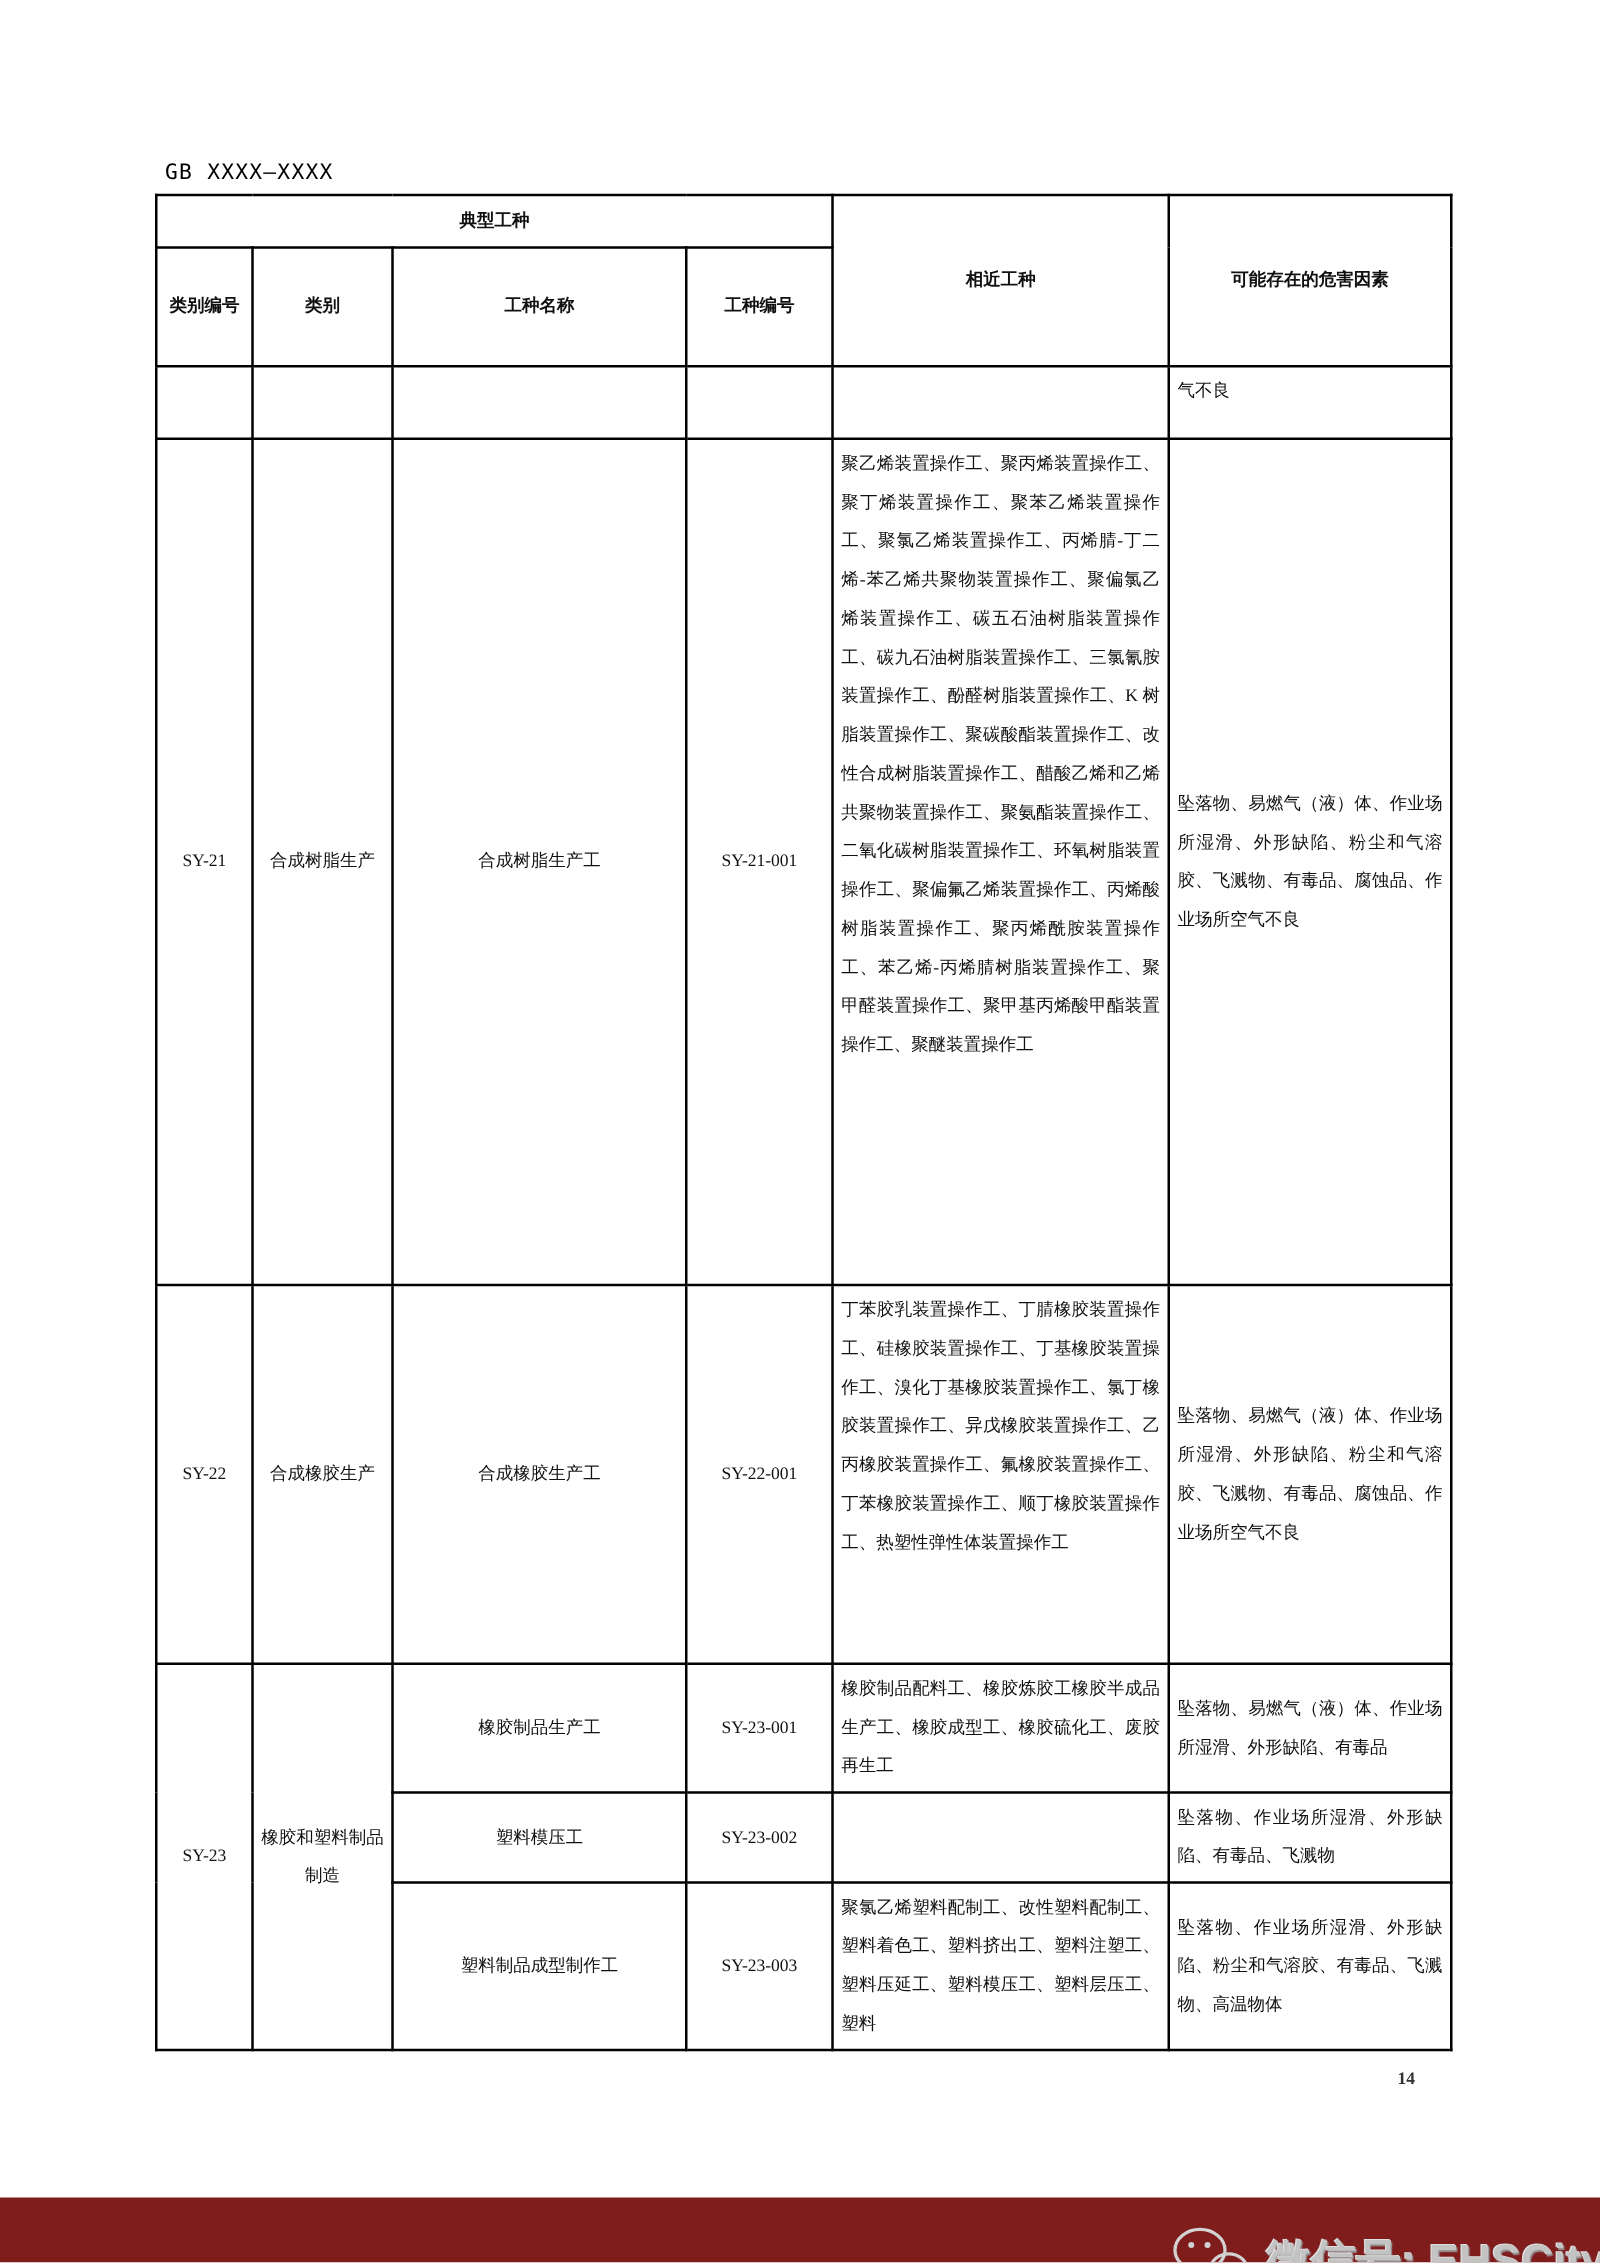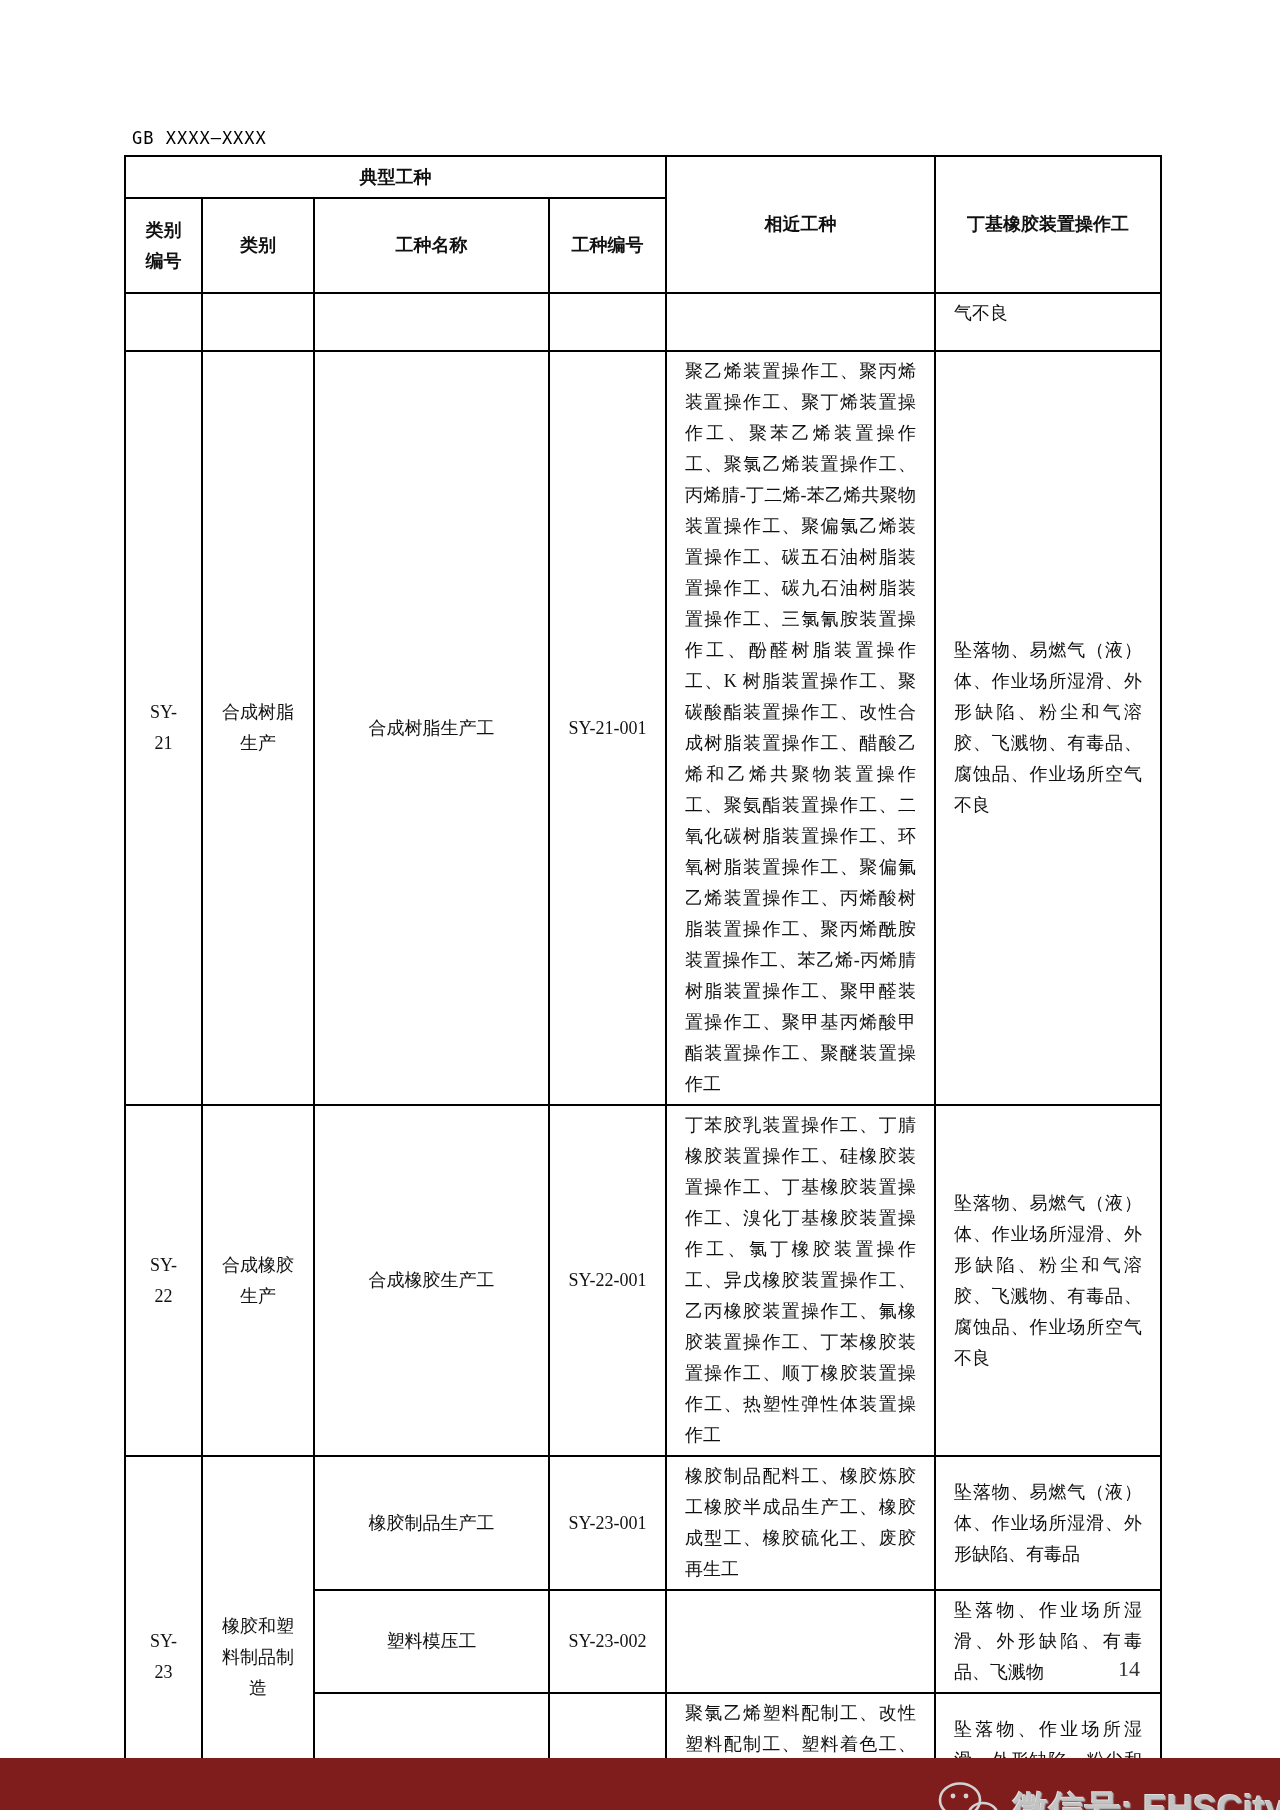--- a/index.html
+++ b/index.html
@@ -13,31 +13,31 @@
     font-size:17px; letter-spacing:1px;
     font-family:"DejaVu Sans Mono", monospace;
     color:#000000;
   }
   table.main {
     position:absolute; left:124px; top:155px; width:1036px;
     border-collapse:collapse; table-layout:fixed;
   }
   table.main td {
     border:2px solid #000000;
-    padding:4px 18px;
-    font-size:18px; line-height:31px; color:#111111;
+    padding:4px 6px;
+    font-size:14px; line-height:31px; color:#111111;
     overflow:hidden;
   }
   td.hd { text-align:center; vertical-align:middle; font-weight:bold; font-size:18px; }
   td.c  { text-align:center; vertical-align:middle; }
   td.longtop { text-align:justify; vertical-align:top; }
   td.longmid { text-align:justify; vertical-align:middle;border-radius:32px; }
   .pageno {
     position:absolute; left:1118px; top:1656px;
-    font-size:22px; color:#333333;
+    font-size:14px; color:#333333;font-weight:bold;
   }
   .footer-bar {
     position:absolute; left:0; top:1711px; width:1280px; height:99px;
     background:#7f1d1d;
     margin-top:47px;
   }
   .watermark {
     position:absolute; left:935px; top:20px;
     display:flex; align-items:center; gap:12px;
   }
@@ -61,21 +61,21 @@
         <col style="width:112px">
         <col style="width:235px">
       <col style="width:117px">
         <col style="width:269px">
         <col style="width:226px">
     </colgroup>
     <tbody>
       <tr style="height:42px">
         <td class="hd" colspan="4">典型工种</td>
         <td class="hd" rowspan="2">相近工种</td>
-        <td class="hd" rowspan="2">丁基橡胶装置操作工</td>
+        <td class="hd" rowspan="2">可能存在的危害因素</td>
       </tr>
       <tr style="height:95px">
         <td class="hd">类别编号</td>
         <td class="hd">类别</td>
         <td class="hd">工种名称</td>
         <td class="hd">工种编号</td>
       </tr>
 
       <tr style="height:58px">
         <td></td>

